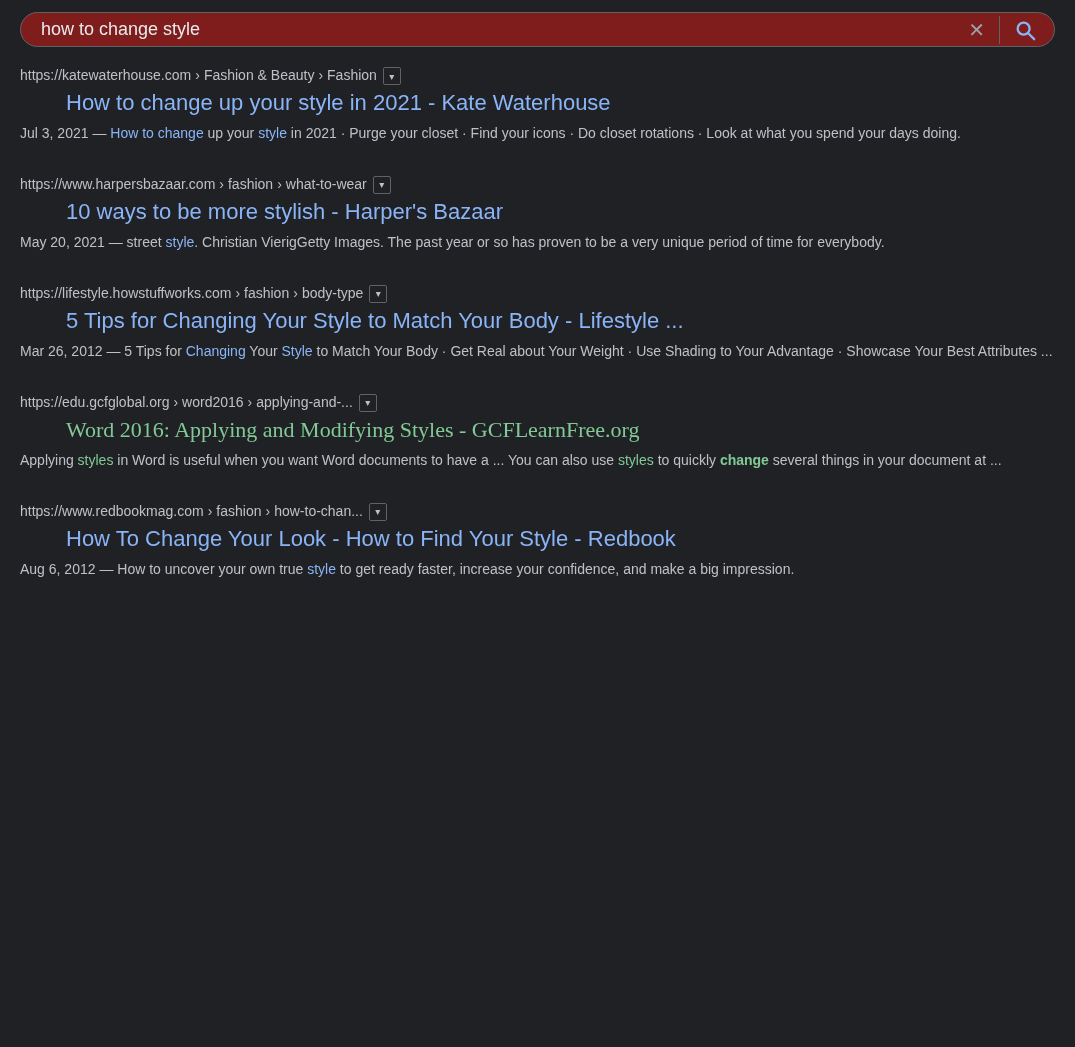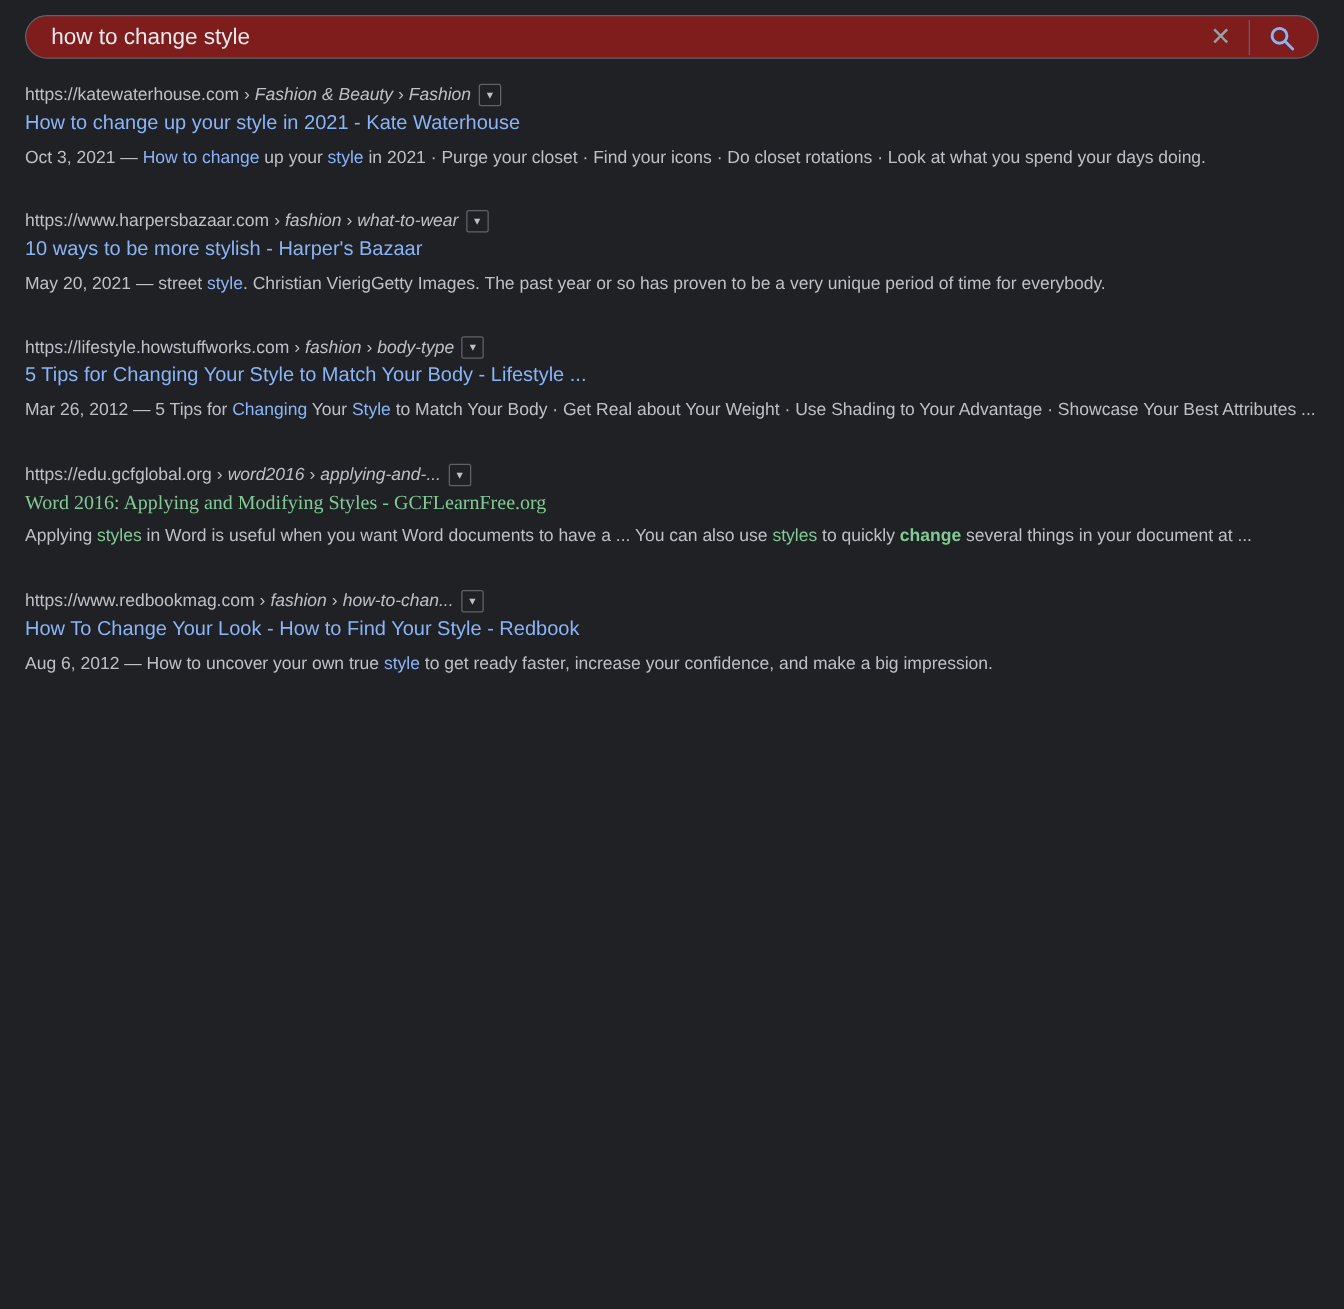--- a/index.html
+++ b/index.html
@@ -81,46 +81,46 @@
       flex-wrap: wrap;
     }
     .result-url .url-base {
       color: #bdc1c6;
     }
     .result-url .url-sep {
       color: #bdc1c6;
     }
     .result-url .url-crumb {
       color: #bdc1c6;
-      font-style: italic;
     }
     .result-url .dropdown-btn {
       display: inline-flex;
       align-items: center;
       justify-content: center;
       width: 18px;
       height: 18px;
       border: 1px solid #5f6368;
       border-radius: 2px;
       cursor: pointer;
       font-size: 10px;
       color: #bdc1c6;
       background: none;
       margin-left: 2px;
     }
 
     
     .result-title {
-      font-size: 16px;
+      font-size: 22px;
       color: #8ab4f8;
       cursor: pointer;
       margin-bottom: 4px;
       line-height: 1.3;
       text-decoration: none;
       display: block;
+      margin-left: 46px;
     }
 
     
     .result-snippet {
       font-size: 14px;
       color: #bdc1c6;
       line-height: 1.6;
     }
     .result-snippet .highlight {
       color: #8ab4f8;
@@ -162,21 +162,21 @@
     <div class="result-url">
       <span class="url-base">https://katewaterhouse.com</span>
       <span class="url-sep">›</span>
       <span class="url-crumb">Fashion &amp; Beauty</span>
       <span class="url-sep">›</span>
       <span class="url-crumb">Fashion</span>
       <button class="dropdown-btn">▾</button>
     </div>
     <a class="result-title" href="#">How to change up your style in 2021 - Kate Waterhouse</a>
     <div class="result-snippet">
-      <span>Oct 3, 2021 — </span><span class="highlight">How to change</span><span> up your </span><span class="highlight">style</span><span> in 2021 · Purge your closet · Find your icons · Do closet rotations · Look at what you spend your days doing.</span>
+      <span>Jul 3, 2021 — </span><span class="highlight">How to change</span><span> up your </span><span class="highlight">style</span><span> in 2021 · Purge your closet · Find your icons · Do closet rotations · Look at what you spend your days doing.</span>
     </div>
   </div>
 
   <div class="result-item">
     <div class="result-url">
       <span class="url-base">https://www.harpersbazaar.com</span>
       <span class="url-sep">›</span>
       <span class="url-crumb">fashion</span>
       <span class="url-sep">›</span>
       <span class="url-crumb">what-to-wear</span>

